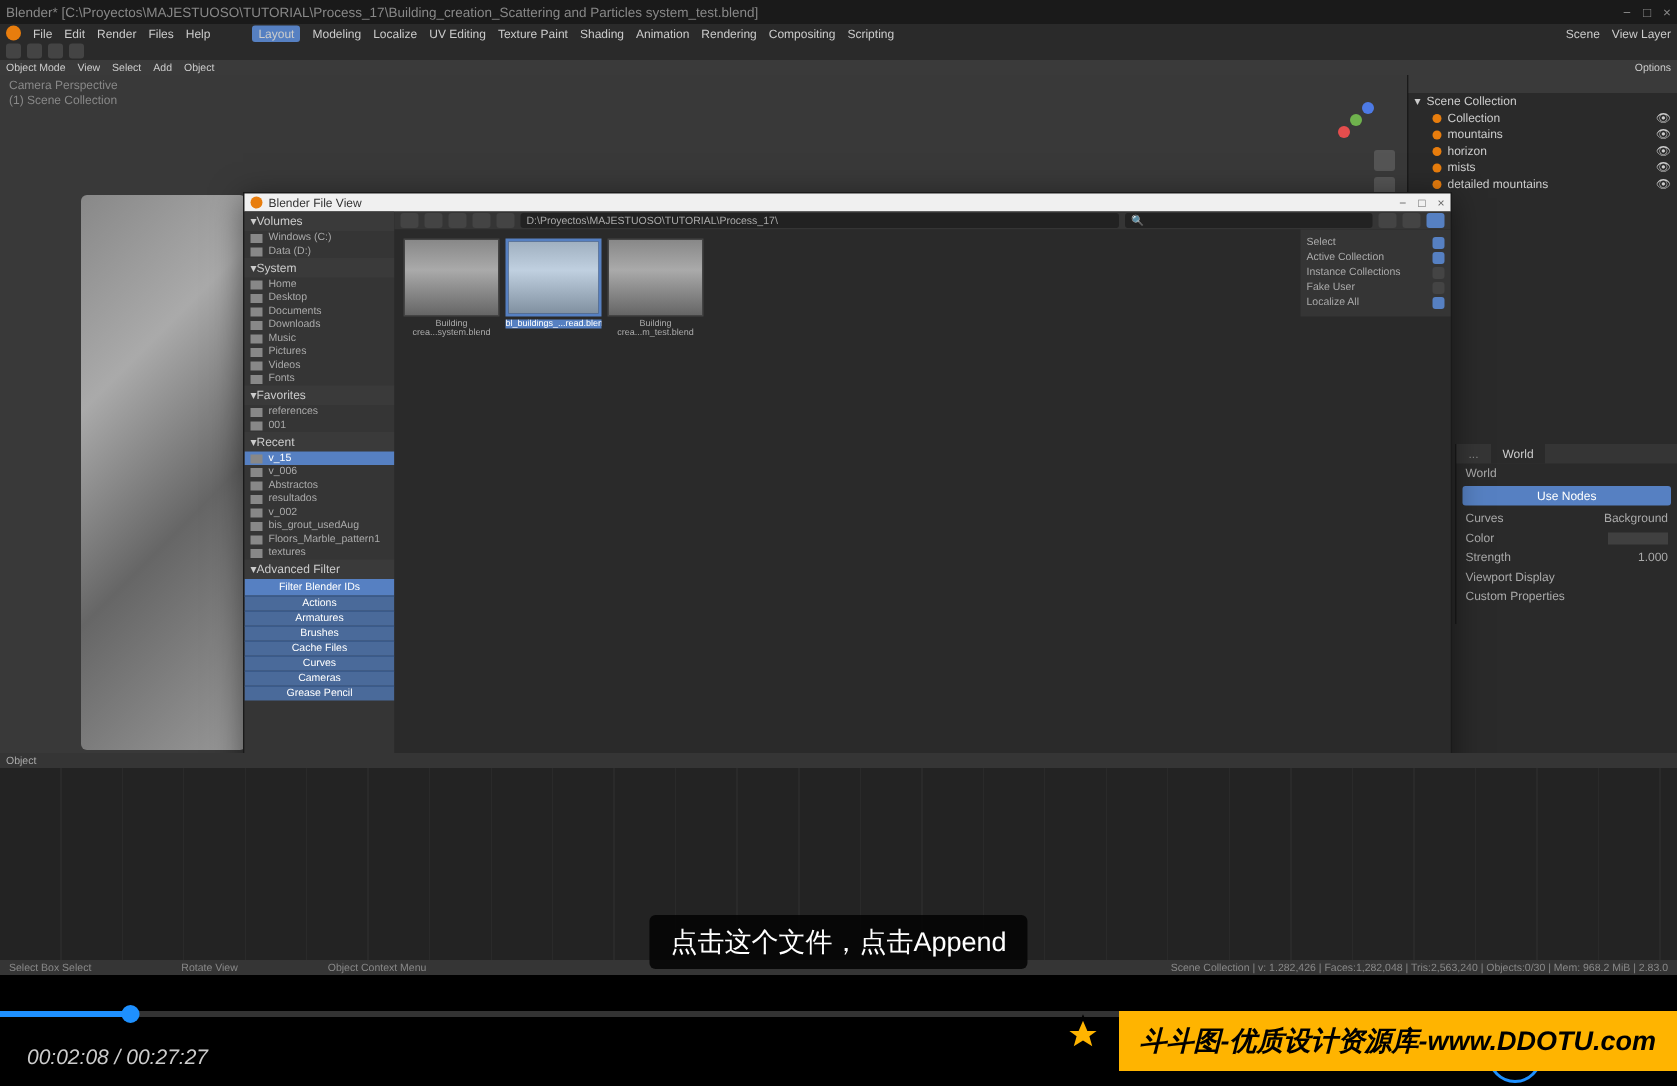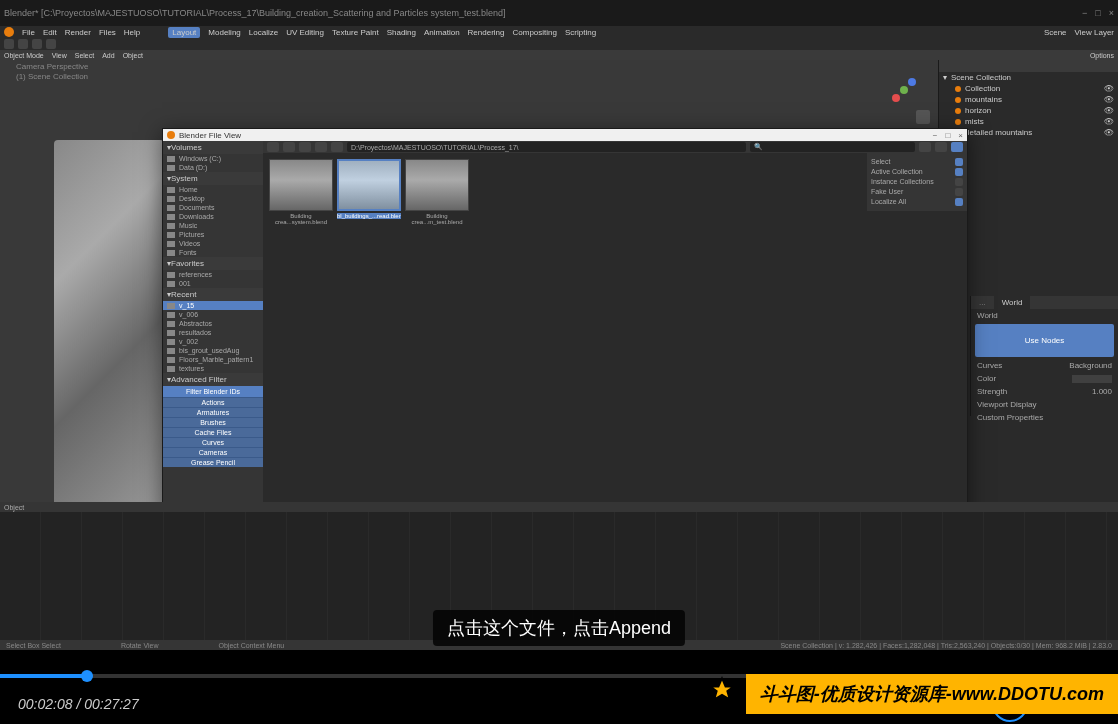--- a/index.html
+++ b/index.html
@@ -1,38 +1,38 @@
 <!DOCTYPE html>
 <html><head>
 <meta charset="utf-8">
 <style>
 * { margin: 0; padding: 0; box-sizing: border-box; font-family: Arial, sans-serif; }
 body { background: #000; width: 1118px; height: 724px; overflow: hidden; position: relative; }
 
 
-.title-bar { background: #1a1a1a; height: 26px; display: flex; align-items: center; padding: 0 4px; color: #888; font-size: 9px; }
+.title-bar { background: #1a1a1a; height: 16px; display: flex; align-items: center; padding: 0 4px; color: #888; font-size: 9px; }
 .title-bar .controls { margin-left: auto; display: flex; gap: 8px; }
 
 
 .menu-bar { background: #2a2a2a; height: 12px; display: flex; align-items: center; padding: 0 4px; gap: 8px; }
 .menu-bar .blender-logo { width: 10px; height: 10px; background: #e87d0d; border-radius: 50%; }
 .menu-bar .menu-item { color: #ccc; font-size: 8px; cursor: pointer; }
 .menu-bar .menu-item.active { background: #5680c2; padding: 1px 4px; border-radius: 2px; }
 
 
 .toolbar { background: #2a2a2a; height: 12px; display: flex; align-items: center; padding: 0 4px; gap: 4px; }
 .toolbar .tool-icon { width: 10px; height: 10px; background: #444; border-radius: 2px; }
 
 
 .header-strip { background: #3a3a3a; height: 10px; display: flex; align-items: center; padding: 0 4px; gap: 8px; color: #ccc; font-size: 7px; }
 
 
 .main-area { display: flex; height: 460px; }
 .viewport { flex: 1; background: #393939; position: relative; }
-.viewport-header { position: absolute; top: 2px; left: 16px; color: #888; font-size: 8px; line-height: 10px; }
+.viewport-header { position: absolute; top: 2px; left: 6px; color: #888; font-size: 8px; line-height: 10px; }
 .viewport-gizmo { position: absolute; top: 14px; right: 14px; width: 32px; height: 32px; }
 .gizmo-ball { width: 8px; height: 8px; border-radius: 50%; position: absolute; }
 .gizmo-r { background: #e54d4d; top: 20px; left: 0; }
 .gizmo-g { background: #6fb24d; top: 12px; left: 8px; }
 .gizmo-b { background: #4d7ae5; top: 4px; left: 16px; }
 .viewport-icons { position: absolute; top: 50px; right: 8px; display: flex; flex-direction: column; gap: 4px; }
 .vp-icon { width: 14px; height: 14px; background: #555; border-radius: 2px; }
 .mesh-preview { position: absolute; left: 54px; top: 80px; width: 110px; height: 370px; background: linear-gradient(135deg, #888 0%, #aaa 30%, #666 60%, #999 100%); border-radius: 4px; }
 
 
@@ -40,21 +40,21 @@
 .outliner-header { height: 12px; background: #3a3a3a; display: flex; align-items: center; padding: 0 4px; }
 .outliner-item { display: flex; align-items: center; padding: 1px 4px; color: #ccc; font-size: 8px; gap: 4px; }
 .dot-icon { width: 6px; height: 6px; border-radius: 50%; }
 
 
 .properties { width: 148px; background: #2a2a2a; position: absolute; right: 0; top: 296px; height: 120px; border-left: 1px solid #1a1a1a; }
 .prop-tabs { display: flex; font-size: 8px; color: #888; background: #353535; }
 .prop-tab { padding: 2px 8px; }
 .prop-tab.active { background: #2a2a2a; color: #ccc; }
 .prop-row { display: flex; padding: 2px 6px; font-size: 8px; color: #aaa; justify-content: space-between; align-items: center; }
-.use-nodes-btn { background: #5680c2; color: #fff; text-align: center; padding: 12px; font-size: 8px; margin: 2px 4px; border-radius: 2px; }
+.use-nodes-btn { background: #5680c2; color: #fff; text-align: center; padding: 2px; font-size: 8px; margin: 2px 4px; border-radius: 2px; }
 
 
 .file-dialog { position: absolute; left: 162px; top: 128px; width: 806px; height: 430px; background: #2a2a2a; border: 1px solid #1a1a1a; box-shadow: 0 4px 20px rgba(0,0,0,0.5); }
 .file-dialog-title { height: 12px; background: #f0f0f0; display: flex; align-items: center; padding: 0 4px; font-size: 8px; color: #333; }
 .file-dialog-title .blender-icon { width: 8px; height: 8px; background: #e87d0d; border-radius: 50%; margin-right: 4px; }
 .file-dialog-title .win-controls { margin-left: auto; display: flex; gap: 8px; color: #666; }
 .file-sidebar { width: 100px; background: #353535; float: left; height: 406px; overflow-y: auto; }
 .file-content { margin-left: 100px; height: 406px; display: flex; flex-direction: column; }
 .file-path-bar { height: 12px; background: #353535; display: flex; align-items: center; padding: 0 4px; gap: 4px; }
 .path-btn { width: 12px; height: 10px; background: #444; border-radius: 2px; }

